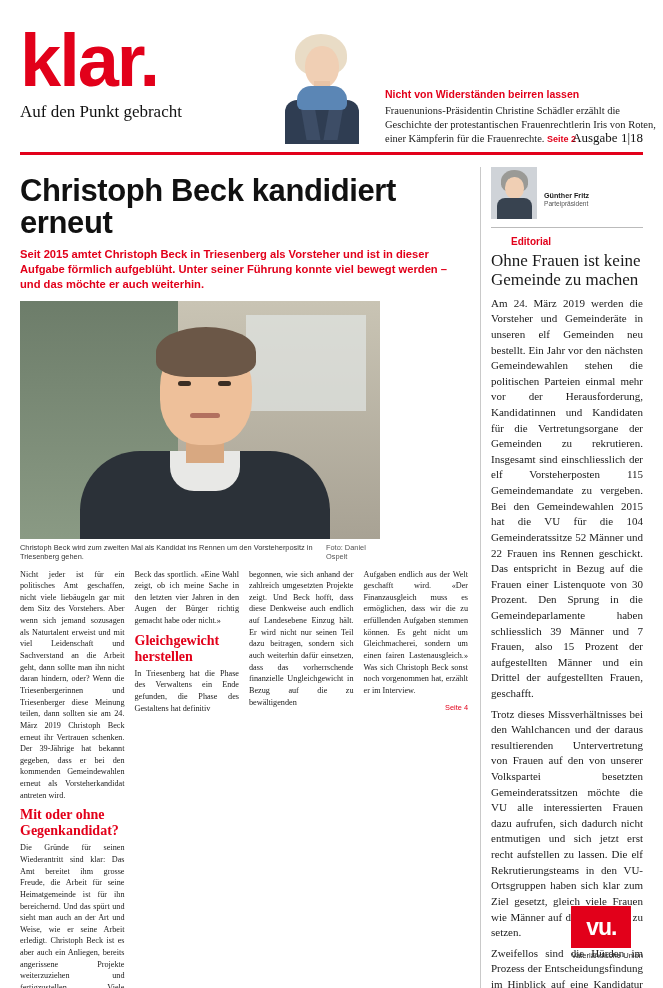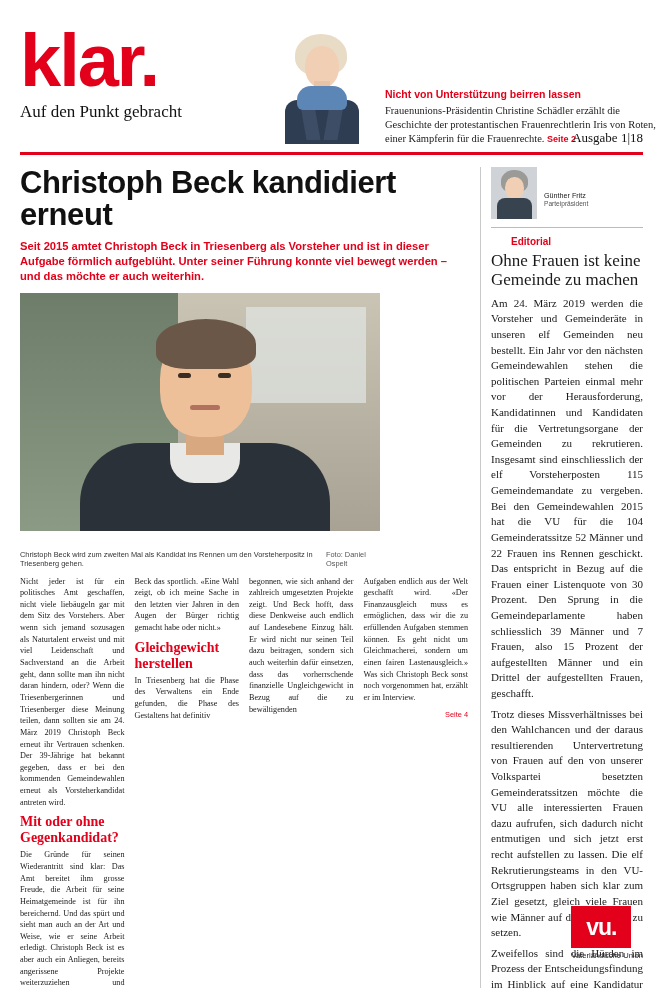--- a/index.html
+++ b/index.html
@@ -60,21 +60,21 @@
   .rule-red { height: 3px; background:#e2001a; margin-top: 6px; }
   .rule-thin { height:1px; background:#bbb; }
 
   
   .grid { display:flex; gap: 12px; margin-top: 12px; }
   .left-col { width: 448px; }
   .right-col { width: 163px; border-left:1px solid #c9c9c9; padding-left: 10px; }
 
   h1.headline {
     font-family:"Liberation Sans", sans-serif;
-    font-weight:bold; font-size: 31px; line-height:1.03; color:#111; margin:0 0 8px 0;
+    font-weight:bold; font-size: 31px; line-height:1.03; color:#111; margin:8px 0 8px 0;
     letter-spacing:-0.4px;
   }
   .lead {
     font-family:"Liberation Sans", sans-serif;
     font-weight:bold; font-size: 11.2px; line-height:1.36; color:#e2001a; margin-bottom: 8px;
   }
 
   .byline { width: 78px; }
   .byline-photo { width: 62px; height: 58px; position:relative; overflow:hidden; background:#dcd3c6; }
   .bp-hair { position:absolute; left:12px; top:4px; width:38px; height:34px; background:#d9b37a; border-radius:50% 50% 40% 40%; }
@@ -94,40 +94,40 @@
   .pm-shoulder { position:absolute; left:60px; top:150px; width:250px; height:100px; background:#2b3138; border-radius:60px 60px 0 0; }
   .pm-collar { position:absolute; left:150px; top:150px; width:70px; height:40px; background:#e8e8e6; border-radius:0 0 24px 24px; }
   .pm-neck { position:absolute; left:166px; top:122px; width:38px; height:40px; background:#d8a881; }
   .pm-head { position:absolute; left:140px; top:36px; width:92px; height:108px; background:#eec09a; border-radius:46% 46% 42% 42%; }
   .pm-hair { position:absolute; left:136px; top:26px; width:100px; height:50px; background:#6b5747; border-radius:50% 50% 30% 30%; }
   .pm-eyeL { position:absolute; left:158px; top:80px; width:13px; height:5px; background:#3a2d23; border-radius:3px; }
   .pm-eyeR { position:absolute; left:198px; top:80px; width:13px; height:5px; background:#3a2d23; border-radius:3px; }
   .pm-mouth { position:absolute; left:170px; top:112px; width:30px; height:5px; background:#b2705f; border-radius:3px; }
   .caption {
     font-family:"Liberation Sans",sans-serif;
-    font-size: 7.4px; color:#333; margin-top:19px; display:flex; justify-content:flex-end; width:360px;
+    font-size: 7.4px; color:#333; margin-top:4px; display:flex; justify-content:flex-end; width:360px;
   }
   .caption .credit { color:#555; }
 
   .subhead-red {
     font-family:Liberation Serif, serif; font-weight:bold; font-size:14px; color:#e2001a;
     margin: 6px 0 3px 0;
   }
   p.body { font-size: 8.2px; line-height: 1.42; text-align: justify; margin: 0 0 6px 0; hyphens:auto; }
   .cont { text-align:right; font-size:7.4px; color:#e2001a; font-family:"Liberation Sans",sans-serif; }
 
   .three-col { display:flex; gap: 10px; margin-top: 8px; }
   .three-col .c { width: 142px; }
 
   
   .ed-photo { width: 46px; height: 52px; position:relative; overflow:hidden; background:#cfd3d8; float:left; margin: 0 7px 2px 0; }
   .ep-hair { position:absolute; left:10px; top:3px; width:27px; height:22px; background:#9a9a96; border-radius:50% 50% 35% 35%; }
   .ep-face { position:absolute; left:14px; top:10px; width:19px; height:22px; background:#f0cfb4; border-radius:48%; }
   .ep-body { position:absolute; left:6px; top:31px; width:35px; height:22px; background:#384350; border-radius:8px 8px 0 0; }
-  .ed-name { font-family:"Liberation Sans",sans-serif; font-weight:normal; font-size:7.2px; padding-top:24px; }
+  .ed-name { font-family:"Liberation Sans",sans-serif; font-weight:bold; font-size:7.2px; padding-top:24px; }
   .ed-role { font-family:"Liberation Sans",sans-serif; font-size:6.6px; color:#555; }
   .ed-label { font-family:"Liberation Sans",sans-serif; font-weight:bold; font-size:10px; color:#e2001a; margin: 8px 0 4px 0; padding-left: 20px; }
   .ed-title { font-family:"Liberation Serif",serif; font-size: 17px; line-height:1.14; font-weight:normal; margin: 0 0 6px 0; }
   p.ed-body { font-size: 11px; line-height: 1.42; text-align: justify; margin: 0 0 5px 0; }
 
   
   .impressum { font-size: 6.6px; line-height:1.38; }
   .imp-title { font-family:"Liberation Sans",sans-serif; font-weight:normal; font-size:7.4px; margin-bottom:2px; }
   .vu-logo {
     margin-top: 8px; width: 60px; height: 42px; background:#e2001a; color:#fff;
@@ -152,21 +152,21 @@
         <div class="p-face"></div>
         <div class="p-neck"></div>
         <div class="p-body"></div>
         <div class="p-lapelL"></div>
         <div class="p-lapelR"></div>
         <div class="p-scarf"></div>
       </div>
     </div>
 
     <div class="teaser">
-      <div class="teaser-head">Nicht von Unterstützung beirren lassen</div>
+      <div class="teaser-head">Nicht von Widerständen beirren lassen</div>
       <div class="teaser-body">
         <span>Frauenunions-Präsidentin Christine Schädler erzählt die Geschichte der protestantischen Frauenrechtlerin Iris von Roten, einer Kämpferin für die Frauenrechte.</span>
         <span class="teaser-page">Seite 2</span>
       </div>
     </div>
 
     <div class="issue">Ausgabe 1|18</div>
   </div>
 
   <div class="rule-red"></div>

